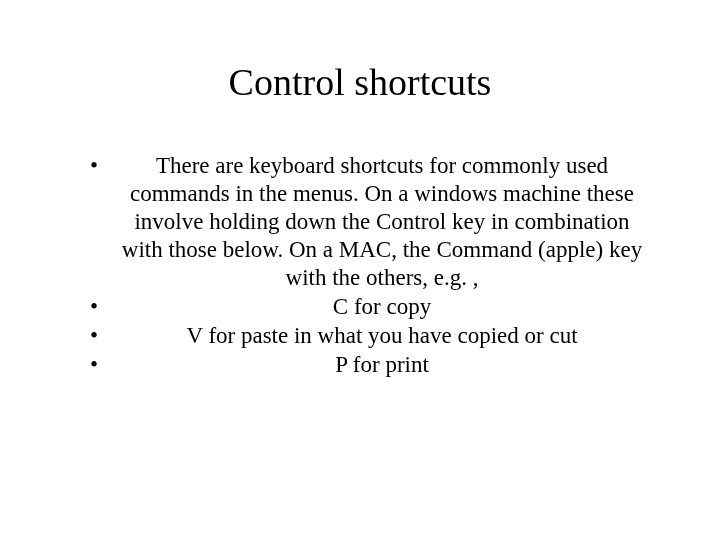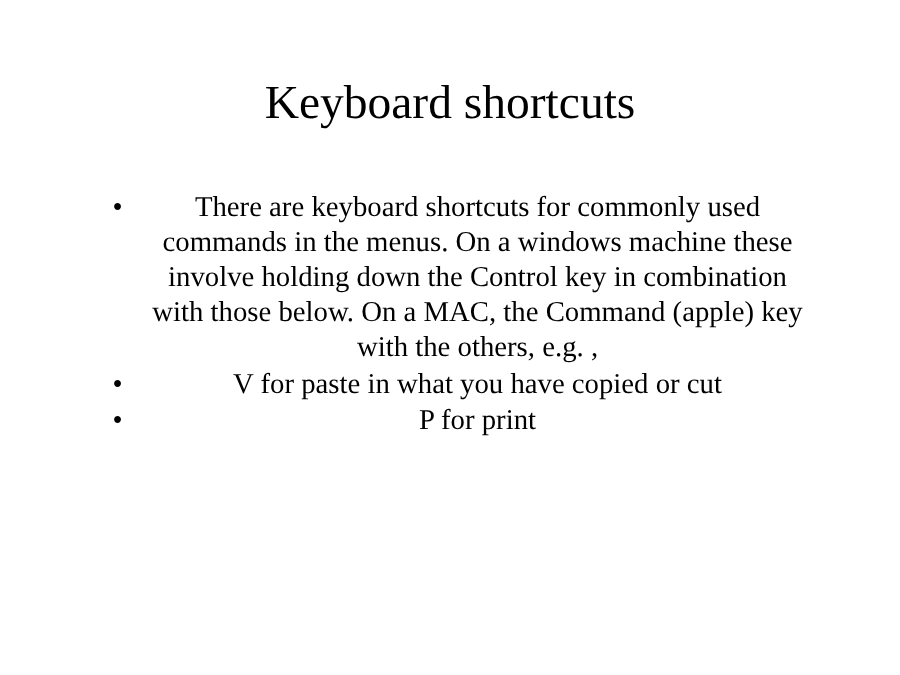--- a/index.html
+++ b/index.html
@@ -37,19 +37,20 @@
       content: "•";
       position: absolute;
       left: 0;
       top: 0;
       font-size: 23px;
     }
   </style>
 </head>
 <body>
 
-<h1 class="title">Keyboard shortcuts</h1>
+<h1 class="title">Control shortcuts</h1>
 
 <ul class="bullets">
   <li>There are keyboard shortcuts for commonly used commands in the menus.  On a windows machine these involve holding down the Control key in combination with those below.  On a MAC, the Command (apple) key with the others, e.g. ,</li>
+  <li>C for copy</li>
   <li>V for paste in what you have copied or cut</li>
   <li>P for print</li>
 </ul>
 
 </body></html>

